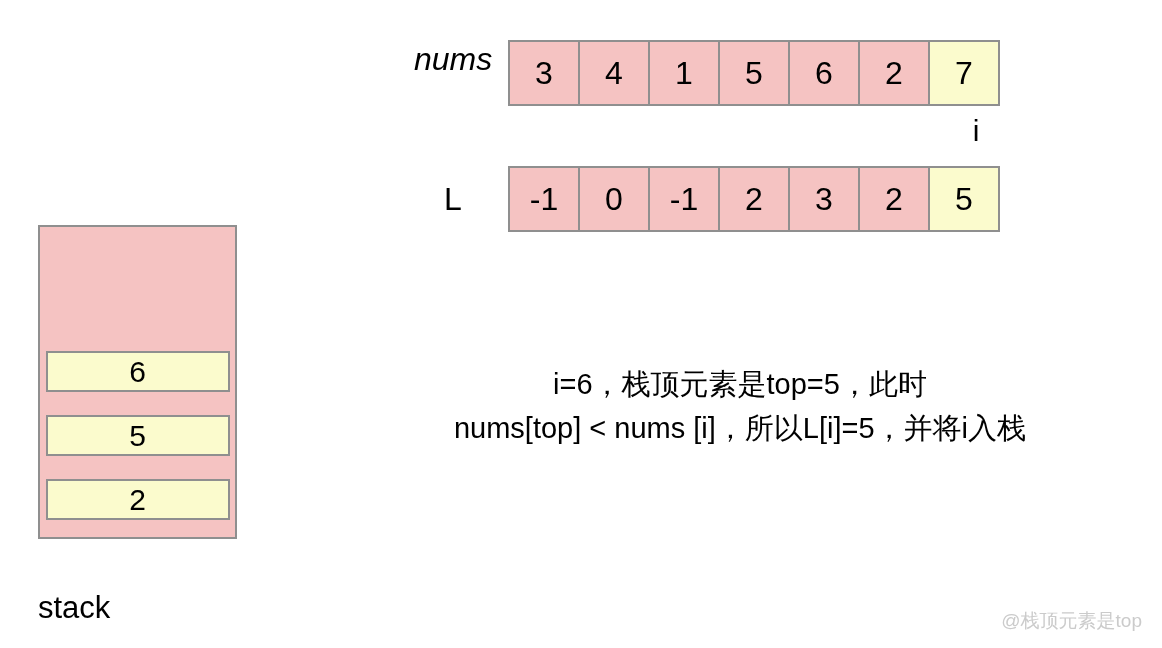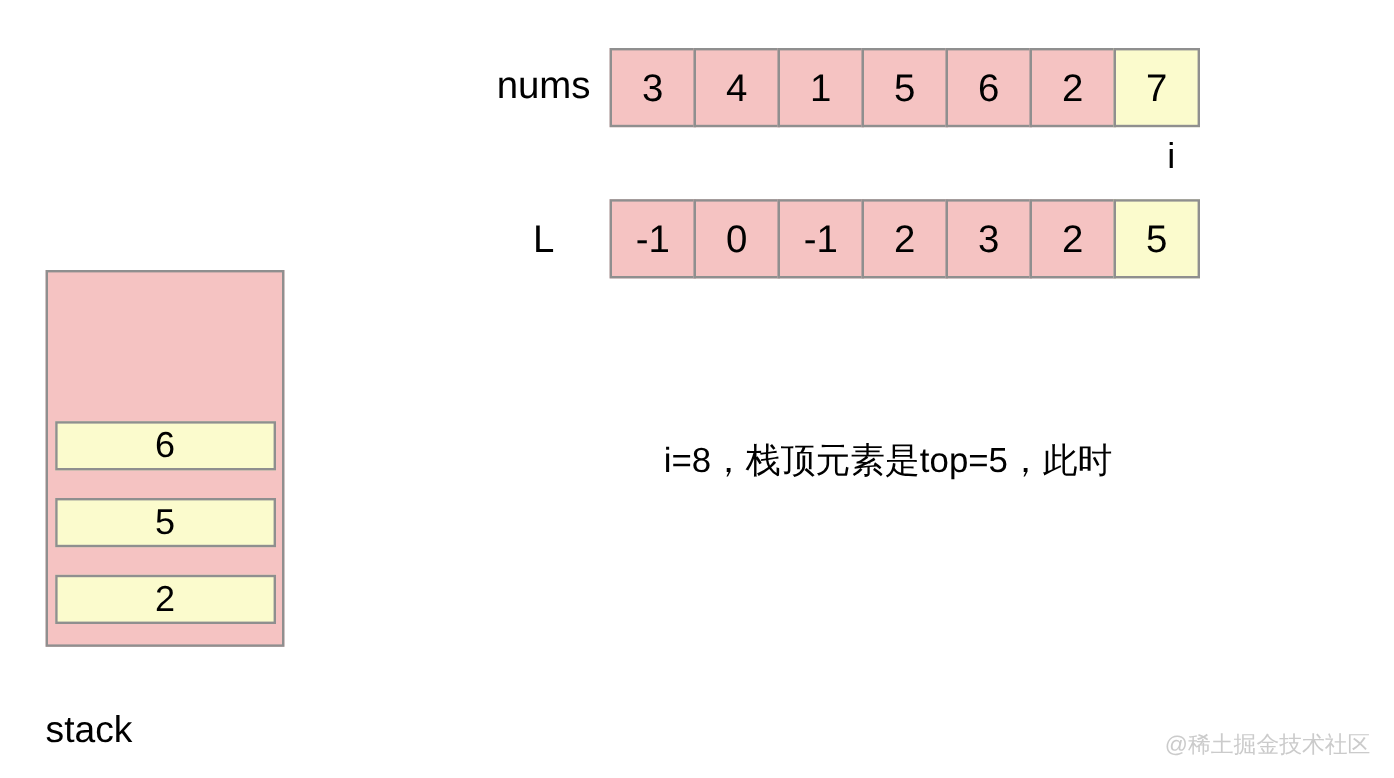--- a/index.html
+++ b/index.html
@@ -15,21 +15,21 @@
   
   .row-label {
     position: absolute;
     width: 110px;
     height: 66px;
     display: flex;
     align-items: center;
     justify-content: center;
     font-size: 32px;
   }
-  #nums-label { left: 398px; top: 38px; }
+  #nums-label { left: 398px; top: 26px; font-style: italic; }
   #l-label    { left: 398px; top: 166px; }
 
   
   .cells { position: absolute; display: flex; }
   #nums-cells { left: 508px; top: 40px; }
   #l-cells    { left: 508px; top: 166px; }
   .cell {
     width: 72px;
     height: 66px;
     border: 2px solid var(--border-gray, #8f8f8f);
@@ -135,16 +135,17 @@
   </div>
 
 <div id="stack-box">
     <div class="stack-item">6</div>
     <div class="stack-item">5</div>
     <div class="stack-item">2</div>
   </div>
 <div id="stack-label">stack</div>
 
 <div id="caption">
-  <div>i=8，栈顶元素是top=5，此时</div>
+  <div>i=6，栈顶元素是top=5，此时</div>
+  <div>nums[top] &lt; nums [i]，所以L[i]=5，并将i入栈</div>
 </div>
 
-<div id="watermark">@稀土掘金技术社区</div>
+<div id="watermark">@栈顶元素是top</div>
 
 </body></html>

